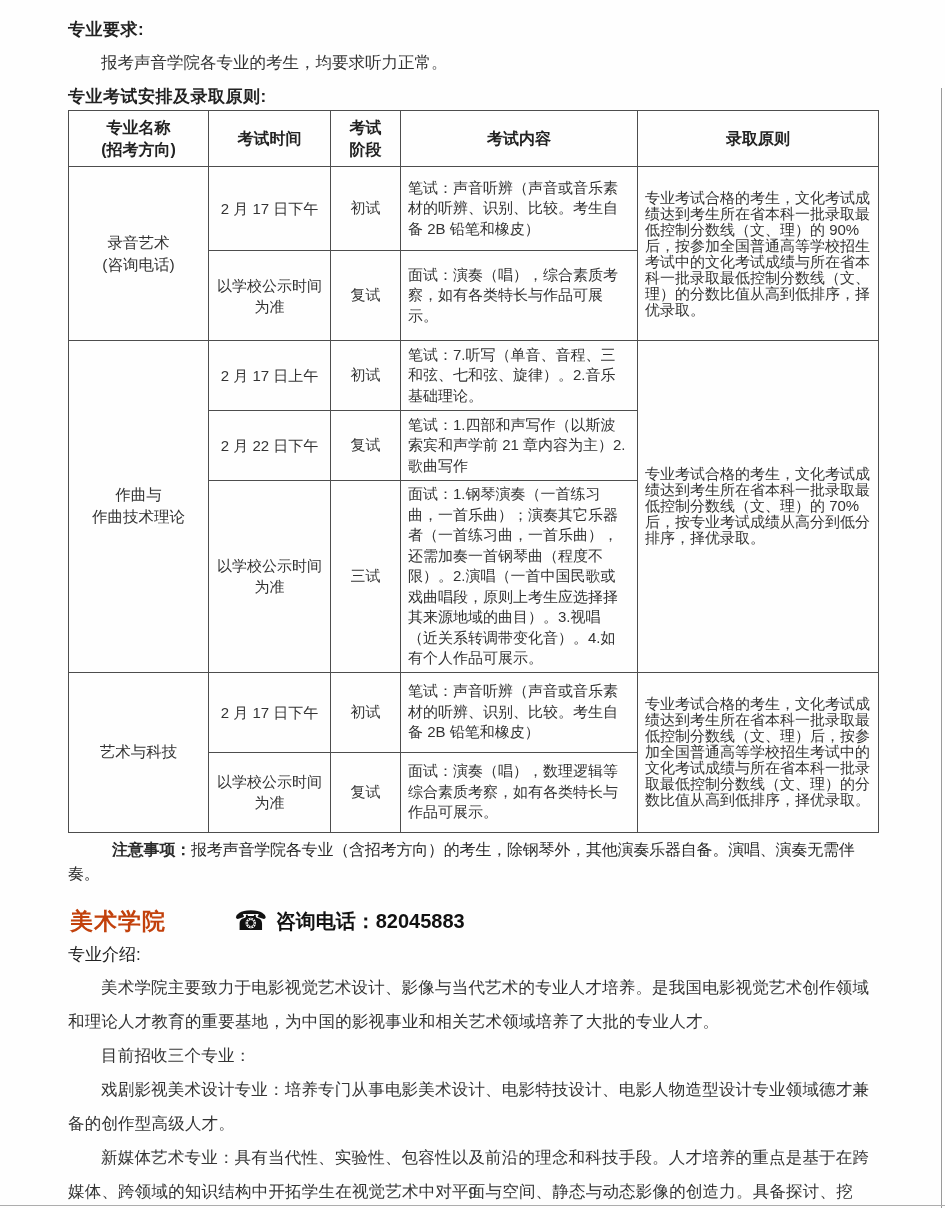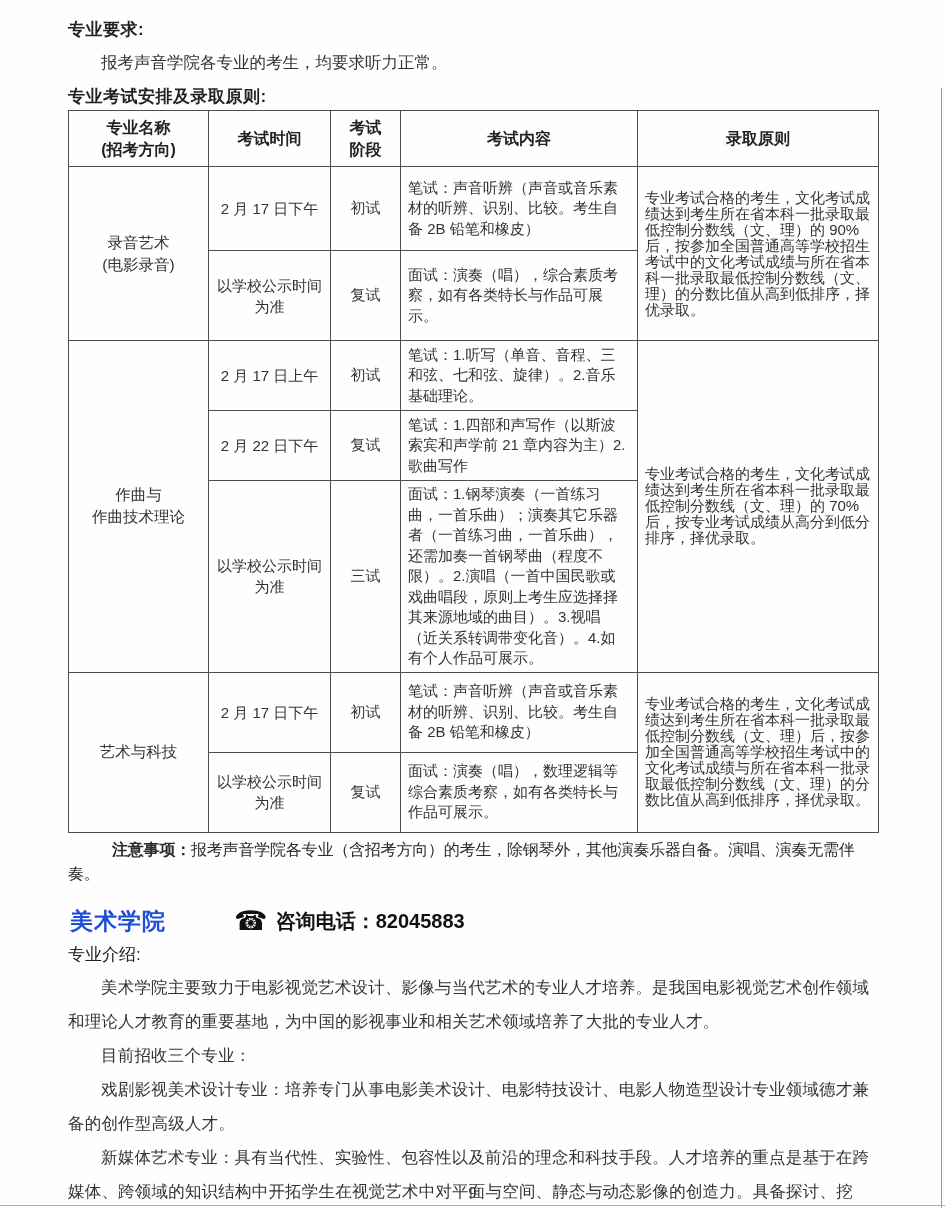--- a/index.html
+++ b/index.html
@@ -56,21 +56,21 @@
     font-size:16px;line-height:24px;margin:5px 0 0 0;color:#2b2b2b;
     letter-spacing:-0.2px;
   }
   .note-line .note-label{font-weight:bold;margin-left:44px;}
   
   .school-head{
     display:flex;align-items:center;
     margin:20px 0 4px 2px;
   }
   .school-title{
-    color:#1d4ed8;font-size:23px;font-weight:bold;letter-spacing:1px;
+    color:#c2410c;font-size:23px;font-weight:bold;letter-spacing:1px;
   }
   .phone-group{display:flex;align-items:center;margin-left:68px;}
   .phone-glyph{font-size:27px;color:#111;margin-right:8px;line-height:1;}
   .phone-text{font-size:20px;font-weight:bold;color:#111;}
   .intro-label{font-size:17px;font-weight:normal;margin:6px 0 4px 0;color:#222;}
   .intro-par{
     font-size:16.5px;line-height:34px;margin:0;color:#333;
     text-indent:2em;letter-spacing:0.2px;
   }
   
@@ -111,39 +111,39 @@
 (招考方向)</th>
       <th>考试时间</th>
       <th>考试
 阶段</th>
       <th>考试内容</th>
       <th>录取原则</th>
     </tr>
 
     <tr style="height:84px;">
       <td class="c-major" rowspan="2">录音艺术
-(电影录音)</td>
+(咨询电话)</td>
       <td class="c-time">2 月 17 日下午</td>
       <td class="c-stage">初试</td>
       <td class="c-content">笔试：声音听辨（声音或音乐素材的听辨、识别、比较。考生自备 2B 铅笔和橡皮）</td>
       <td class="c-admission" rowspan="2">专业考试合格的考生，文化考试成绩达到考生所在省本科一批录取最低控制分数线（文、理）的 90%后，按参加全国普通高等学校招生考试中的文化考试成绩与所在省本科一批录取最低控制分数线（文、理）的分数比值从高到低排序，择优录取。</td>
     </tr>
     <tr style="height:90px;">
       <td class="c-time">以学校公示时间
 为准</td>
       <td class="c-stage">复试</td>
       <td class="c-content">面试：演奏（唱），综合素质考察，如有各类特长与作品可展示。</td>
     </tr>
 
     <tr style="height:70px;">
       <td class="c-major" rowspan="3">作曲与
 作曲技术理论</td>
       <td class="c-time">2 月 17 日上午</td>
       <td class="c-stage">初试</td>
-      <td class="c-content">笔试：1.听写（单音、音程、三和弦、七和弦、旋律）。2.音乐基础理论。</td>
+      <td class="c-content">笔试：7.听写（单音、音程、三和弦、七和弦、旋律）。2.音乐基础理论。</td>
       <td class="c-admission" rowspan="3">专业考试合格的考生，文化考试成绩达到考生所在省本科一批录取最低控制分数线（文、理）的 70%后，按专业考试成绩从高分到低分排序，择优录取。</td>
     </tr>
     <tr style="height:70px;">
       <td class="c-time">2 月 22 日下午</td>
       <td class="c-stage">复试</td>
       <td class="c-content">笔试：1.四部和声写作（以斯波索宾和声学前 21 章内容为主）2.歌曲写作</td>
     </tr>
     <tr style="height:188px;">
       <td class="c-time">以学校公示时间
 为准</td>

